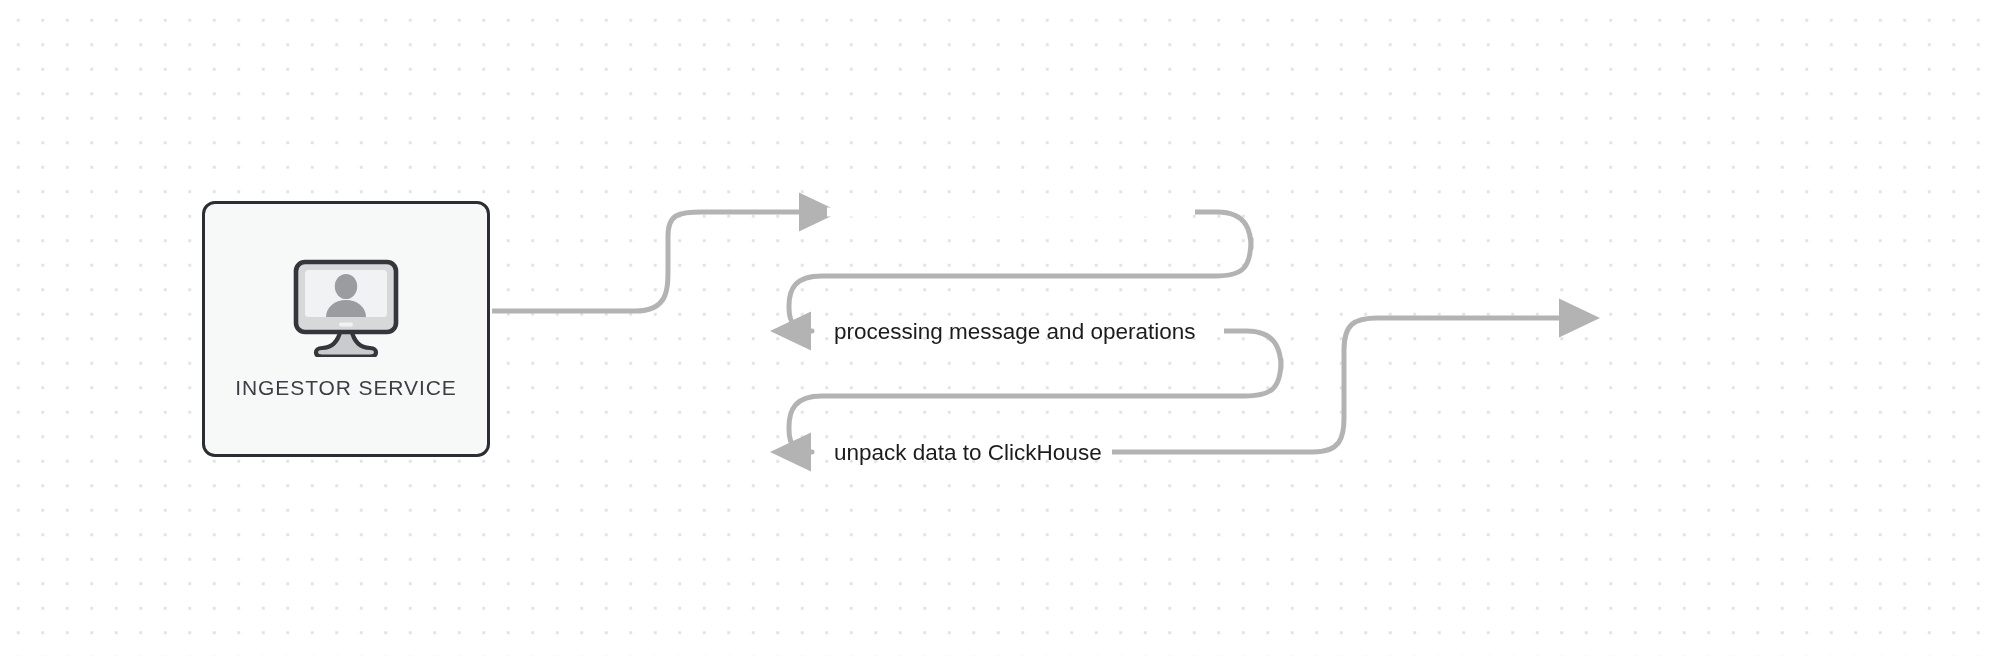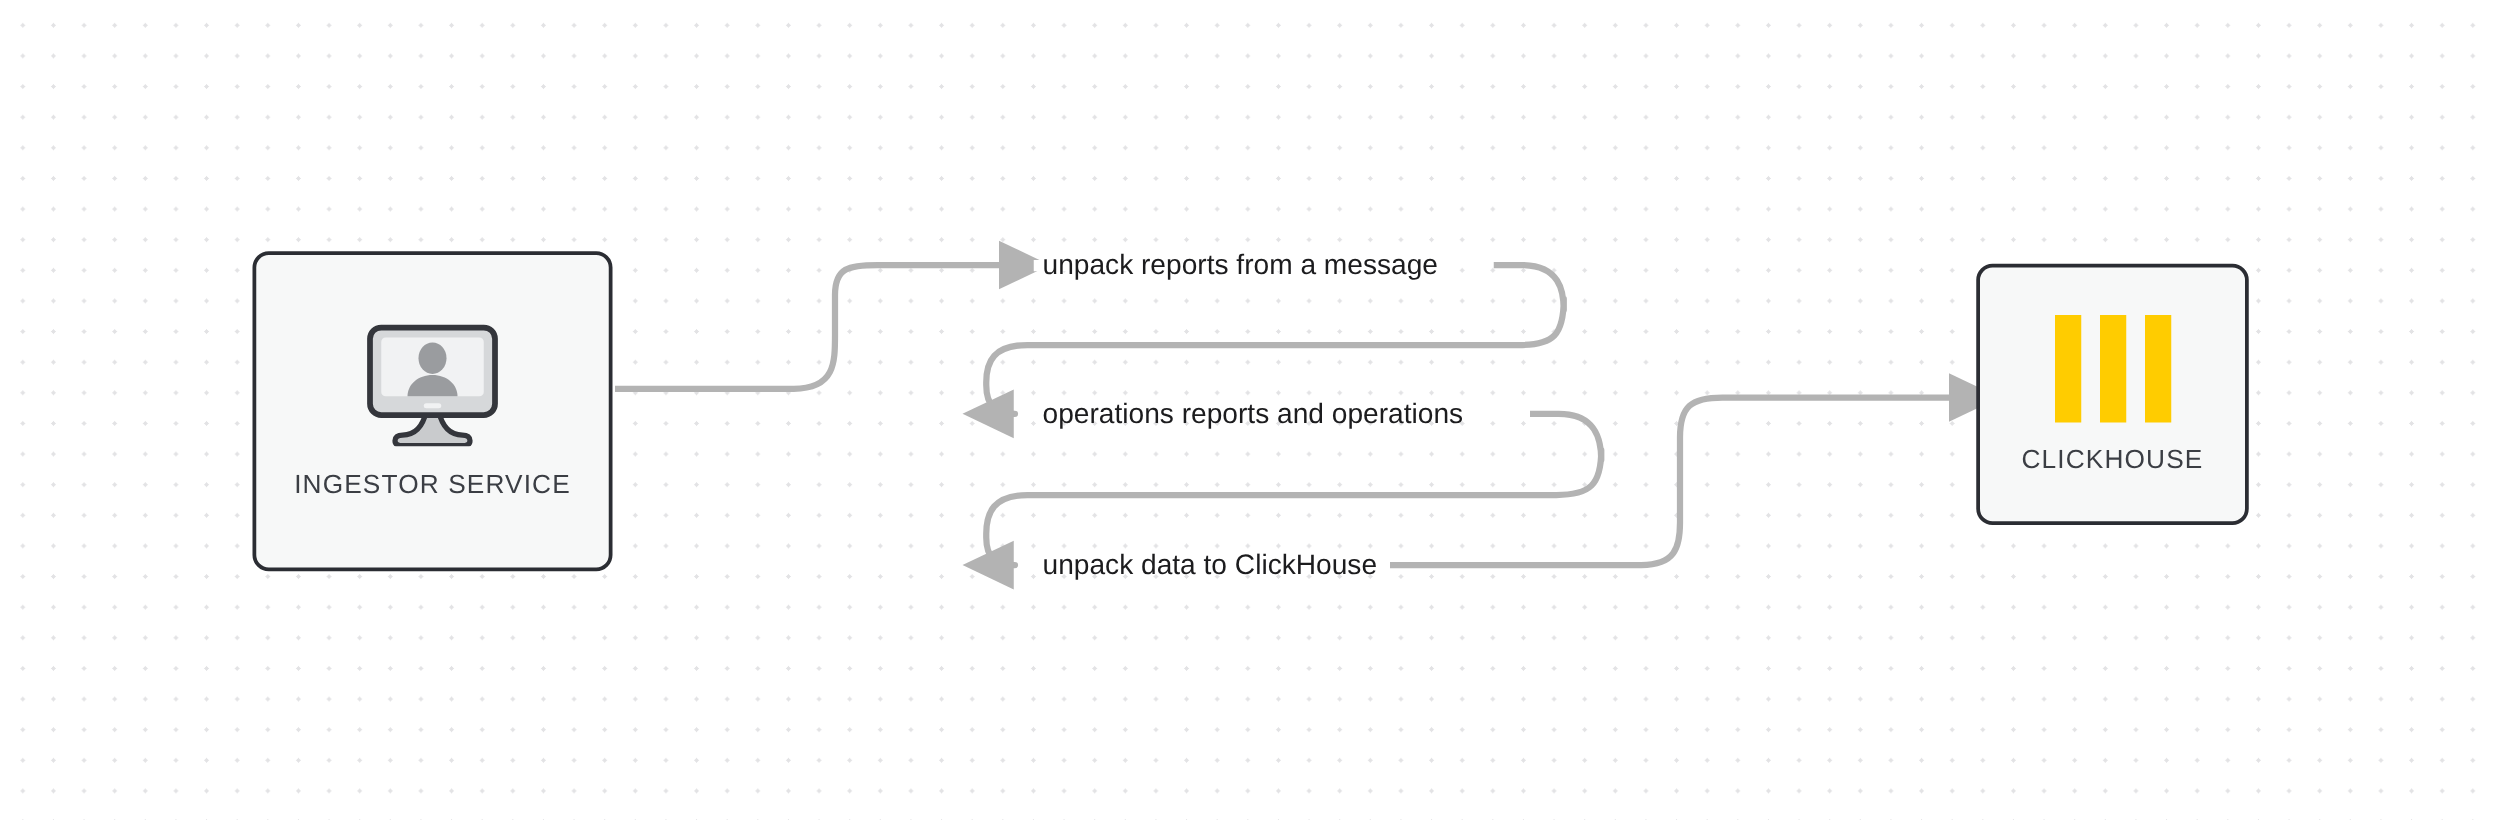--- a/index.html
+++ b/index.html
@@ -162,26 +162,25 @@
         L 1313,452
         C 1340,452 1344,438 1344,418
         L 1344,350
         C 1344,325 1353,318 1378,318
         L 1565,318" marker-end="url(#arrow)"></path>
     </g>
   </svg>
 
   <div class="edge-label" id="label-unpack">
     <span class="lbl-bg" style="width: 330px;"></span>
-    <span class="lbl-txt">unpack reports from a message</span>
   </div>
 
   <div class="edge-label" id="label-processing">
     <span class="lbl-bg" style="width: 354px;"></span>
-    <span class="lbl-txt">operations reports and operations</span>
+    <span class="lbl-txt">processing message and operations</span>
   </div>
 
   <div class="edge-label" id="label-write">
     <span class="lbl-bg" style="width: 257px;"></span>
     <span class="lbl-txt">unpack data to ClickHouse</span>
   </div>
 
   <div class="node" id="node-ingestor">
     <span class="node-icon">
       <svg width="108" height="98" viewBox="0 0 108 98" xmlns="http://www.w3.org/2000/svg">
@@ -198,22 +197,14 @@
           <ellipse cx="54" cy="27.5" rx="11.2" ry="12.6"></ellipse>
           <path d="M54,41 C65.5,41 74,48.5 74,58 L34,58 C34,48.5 42.5,41 54,41 Z"></path>
         </g>
 
         <rect x="47" y="63.5" width="14" height="4" rx="2" fill="#f1f2f3"></rect>
       </svg>
     </span>
     <span class="node-label">INGESTOR SERVICE</span>
   </div>
 
-  <div class="node" id="node-clickhouse">
-    <span class="node-icon ch-bars">
-      <span class="ch-bar" style="background: rgb(255, 204, 0);"></span>
-      <span class="ch-bar" style="background: rgb(255, 204, 0);"></span>
-      <span class="ch-bar" style="background: rgb(255, 204, 0);"></span>
-    </span>
-    <span class="node-label">CLICKHOUSE</span>
-  </div>
 
 </div>
 
 </body></html>

